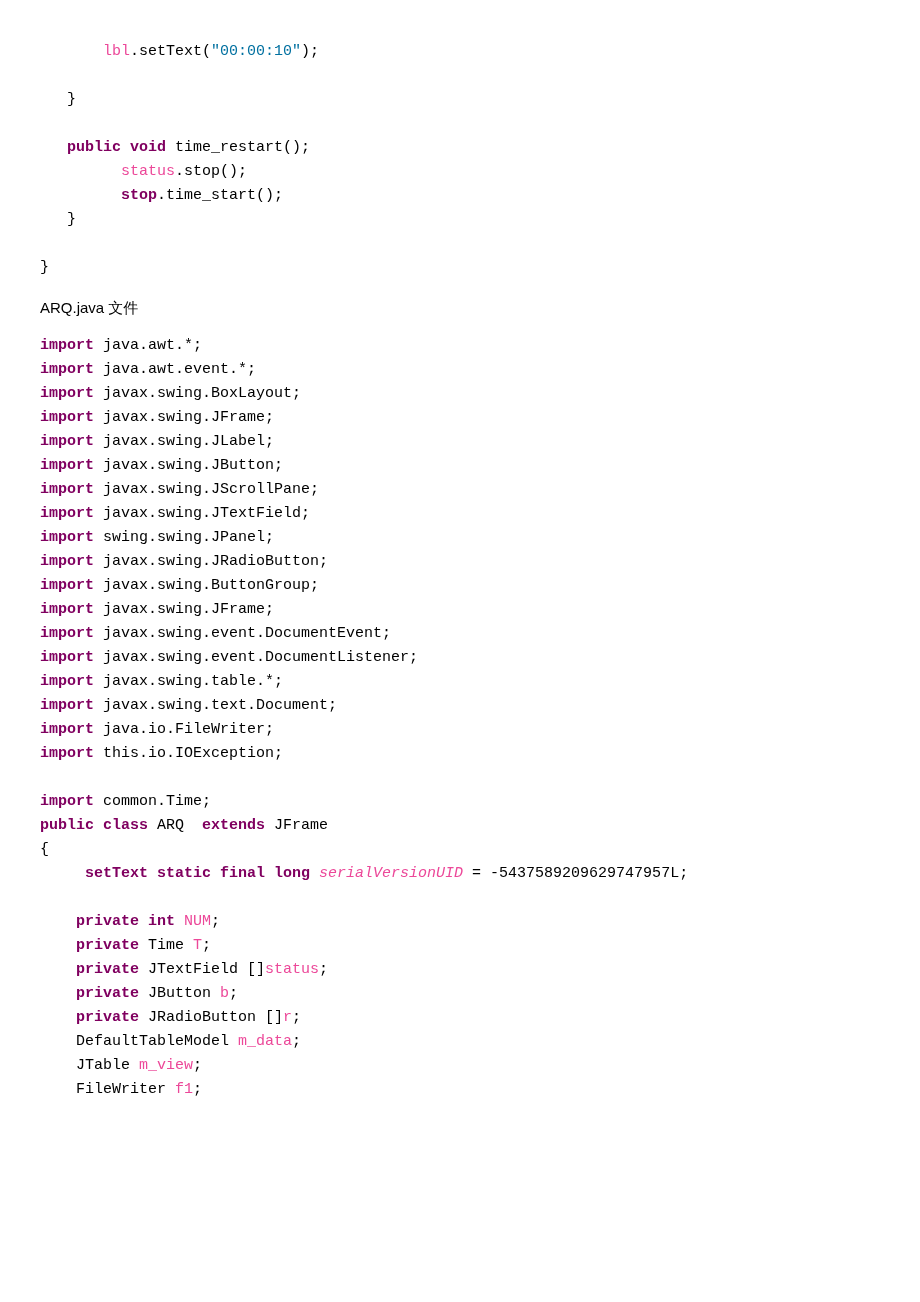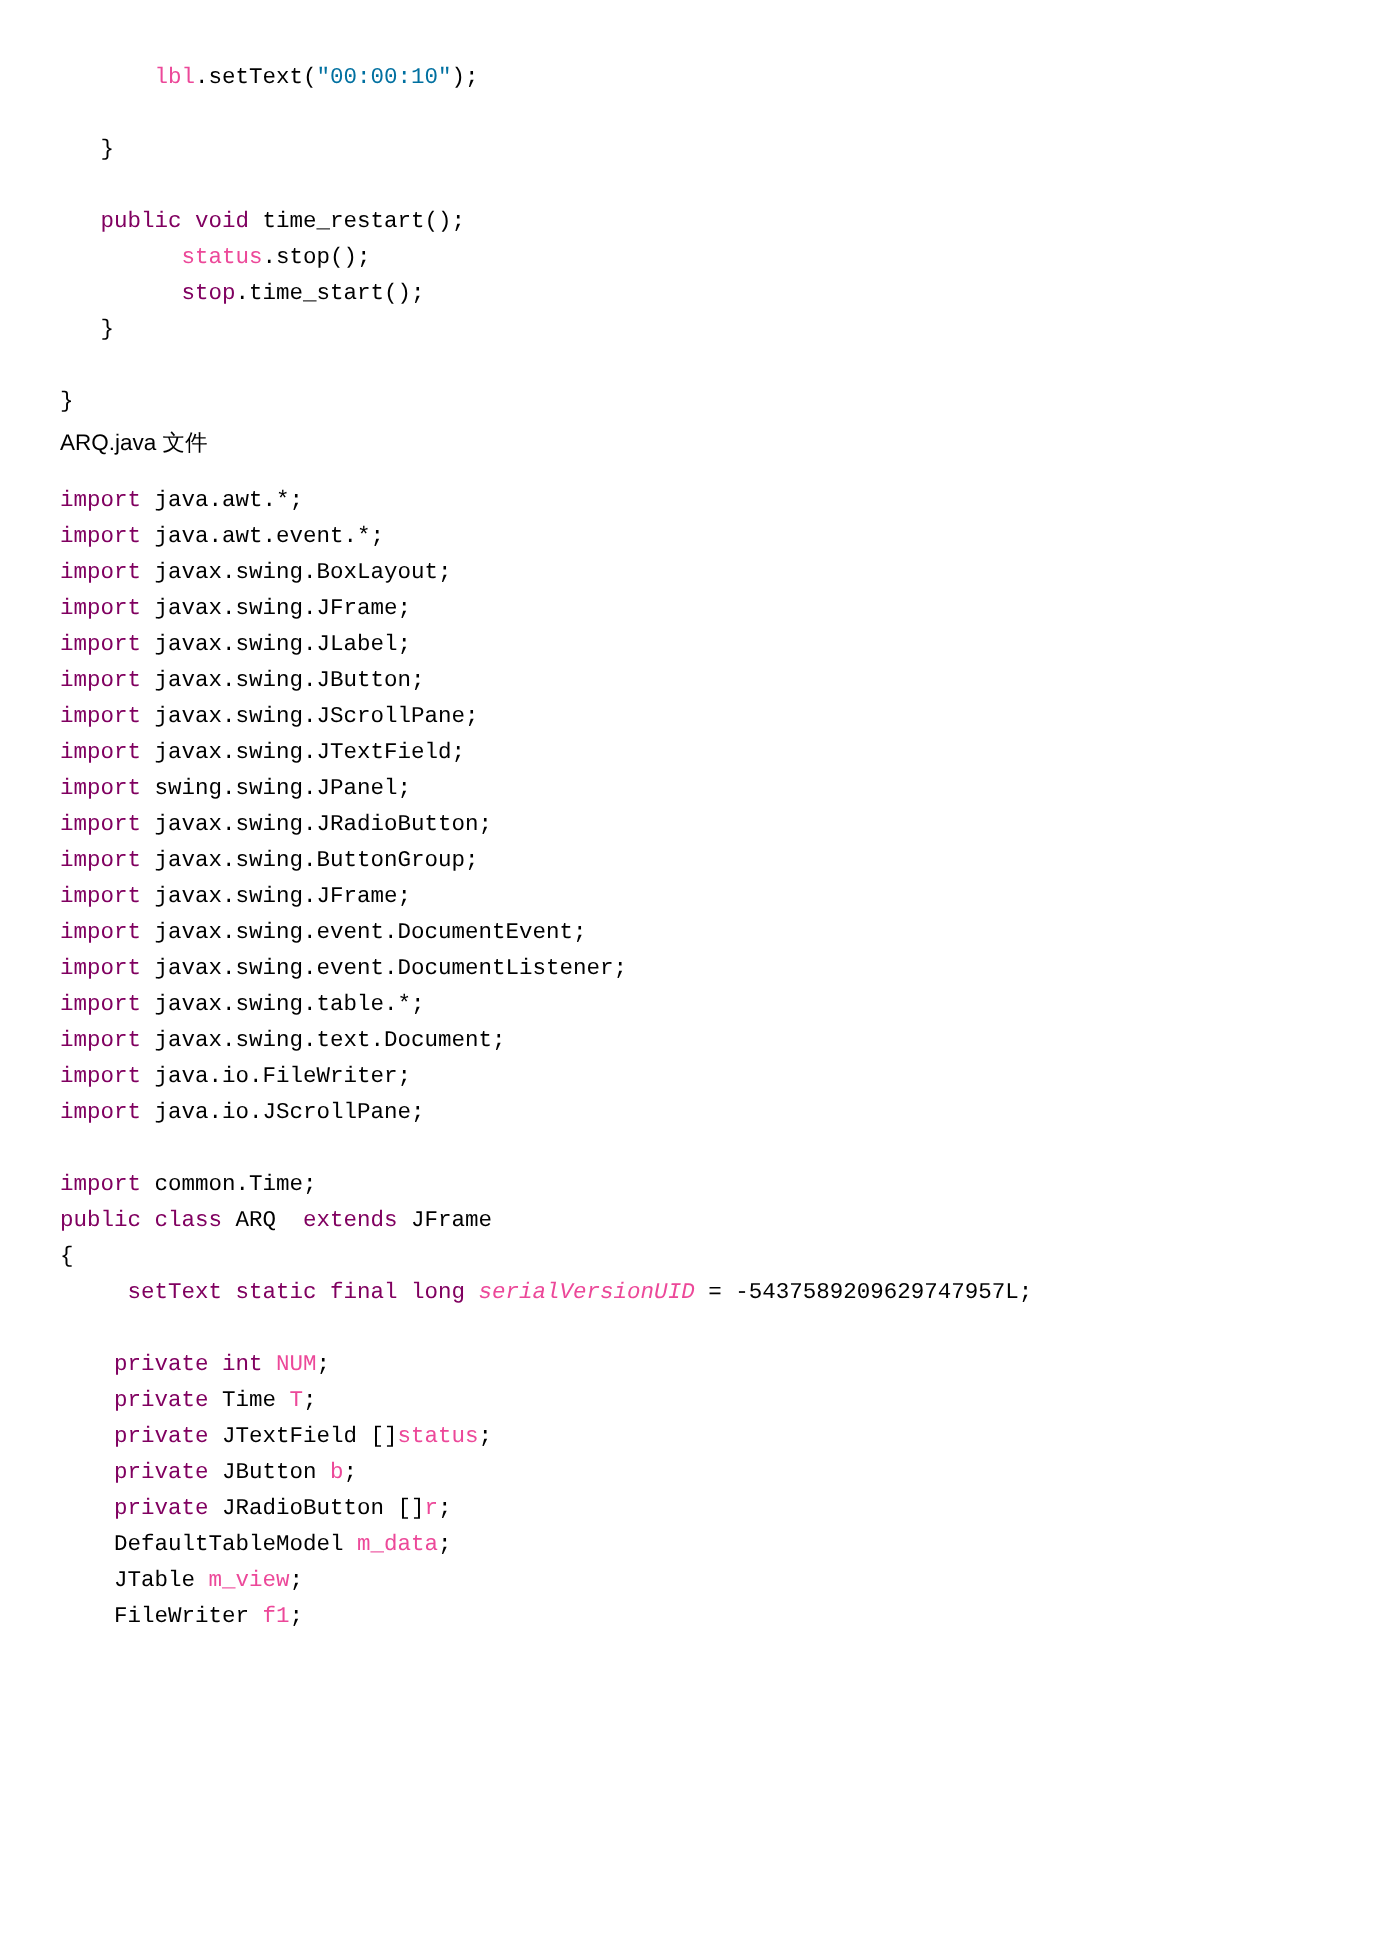--- a/index.html
+++ b/index.html
@@ -9,29 +9,29 @@
     font-size: 15px;
     line-height: 1.6;
     background: #fff;
     color: #000;
   }
   pre {
     margin: 0;
     white-space: pre;
     font-family: inherit;
   }
-  .kw { color: #800060; font-weight: normal; }      
+  .kw { color: #800060; font-weight: bold; }      
   .fld { color: #ec4899; }                         
   .str { color: #0070a0; }                             
   .it { font-style: italic; text-align: center; }
   .caption {
     font-family: "Helvetica Neue", Arial, sans-serif;
     font-size: 15px;
     color: #000;
-    margin: 4px 0 14px 0;
+    margin: 16px 0 14px 0;
   }
 </style>
 </head>
 <body>
 
 <pre>       <span class="fld">lbl</span><span>.setText(</span><span class="str">"00:00:10"</span><span>);</span>
 
 <span>   }</span>
 
    <span class="kw">public void</span><span> time_restart();</span>
@@ -54,21 +54,21 @@
 <span class="kw">import</span><span> javax.swing.JTextField;</span>
 <span class="kw">import</span><span> swing.swing.JPanel;</span>
 <span class="kw">import</span><span> javax.swing.JRadioButton;</span>
 <span class="kw">import</span><span> javax.swing.ButtonGroup;</span>
 <span class="kw">import</span><span> javax.swing.JFrame;</span>
 <span class="kw">import</span><span> javax.swing.event.DocumentEvent;</span>
 <span class="kw">import</span><span> javax.swing.event.DocumentListener;</span>
 <span class="kw">import</span><span> javax.swing.table.*;</span>
 <span class="kw">import</span><span> javax.swing.text.Document;</span>
 <span class="kw">import</span><span> java.io.FileWriter;</span>
-<span class="kw">import</span><span> java.io.JScrollPane;</span>
+<span class="kw">import</span><span> this.io.IOException;</span>
 
 <span class="kw">import</span><span> common.Time;</span>
 <span class="kw">public class</span><span> ARQ  </span><span class="kw">extends</span><span> JFrame</span>
 <span>{</span>
      <span class="kw">setText static final long</span><span class="fld it"> serialVersionUID</span><span> = -5437589209629747957L;</span>
 
     <span class="kw">private int</span><span class="fld"> NUM</span><span>;</span>
     <span class="kw">private</span><span> Time </span><span class="fld">T</span><span>;</span>
     <span class="kw">private</span><span> JTextField []</span><span class="fld">status</span><span>;</span>
     <span class="kw">private</span><span> JButton </span><span class="fld">b</span><span>;</span>

